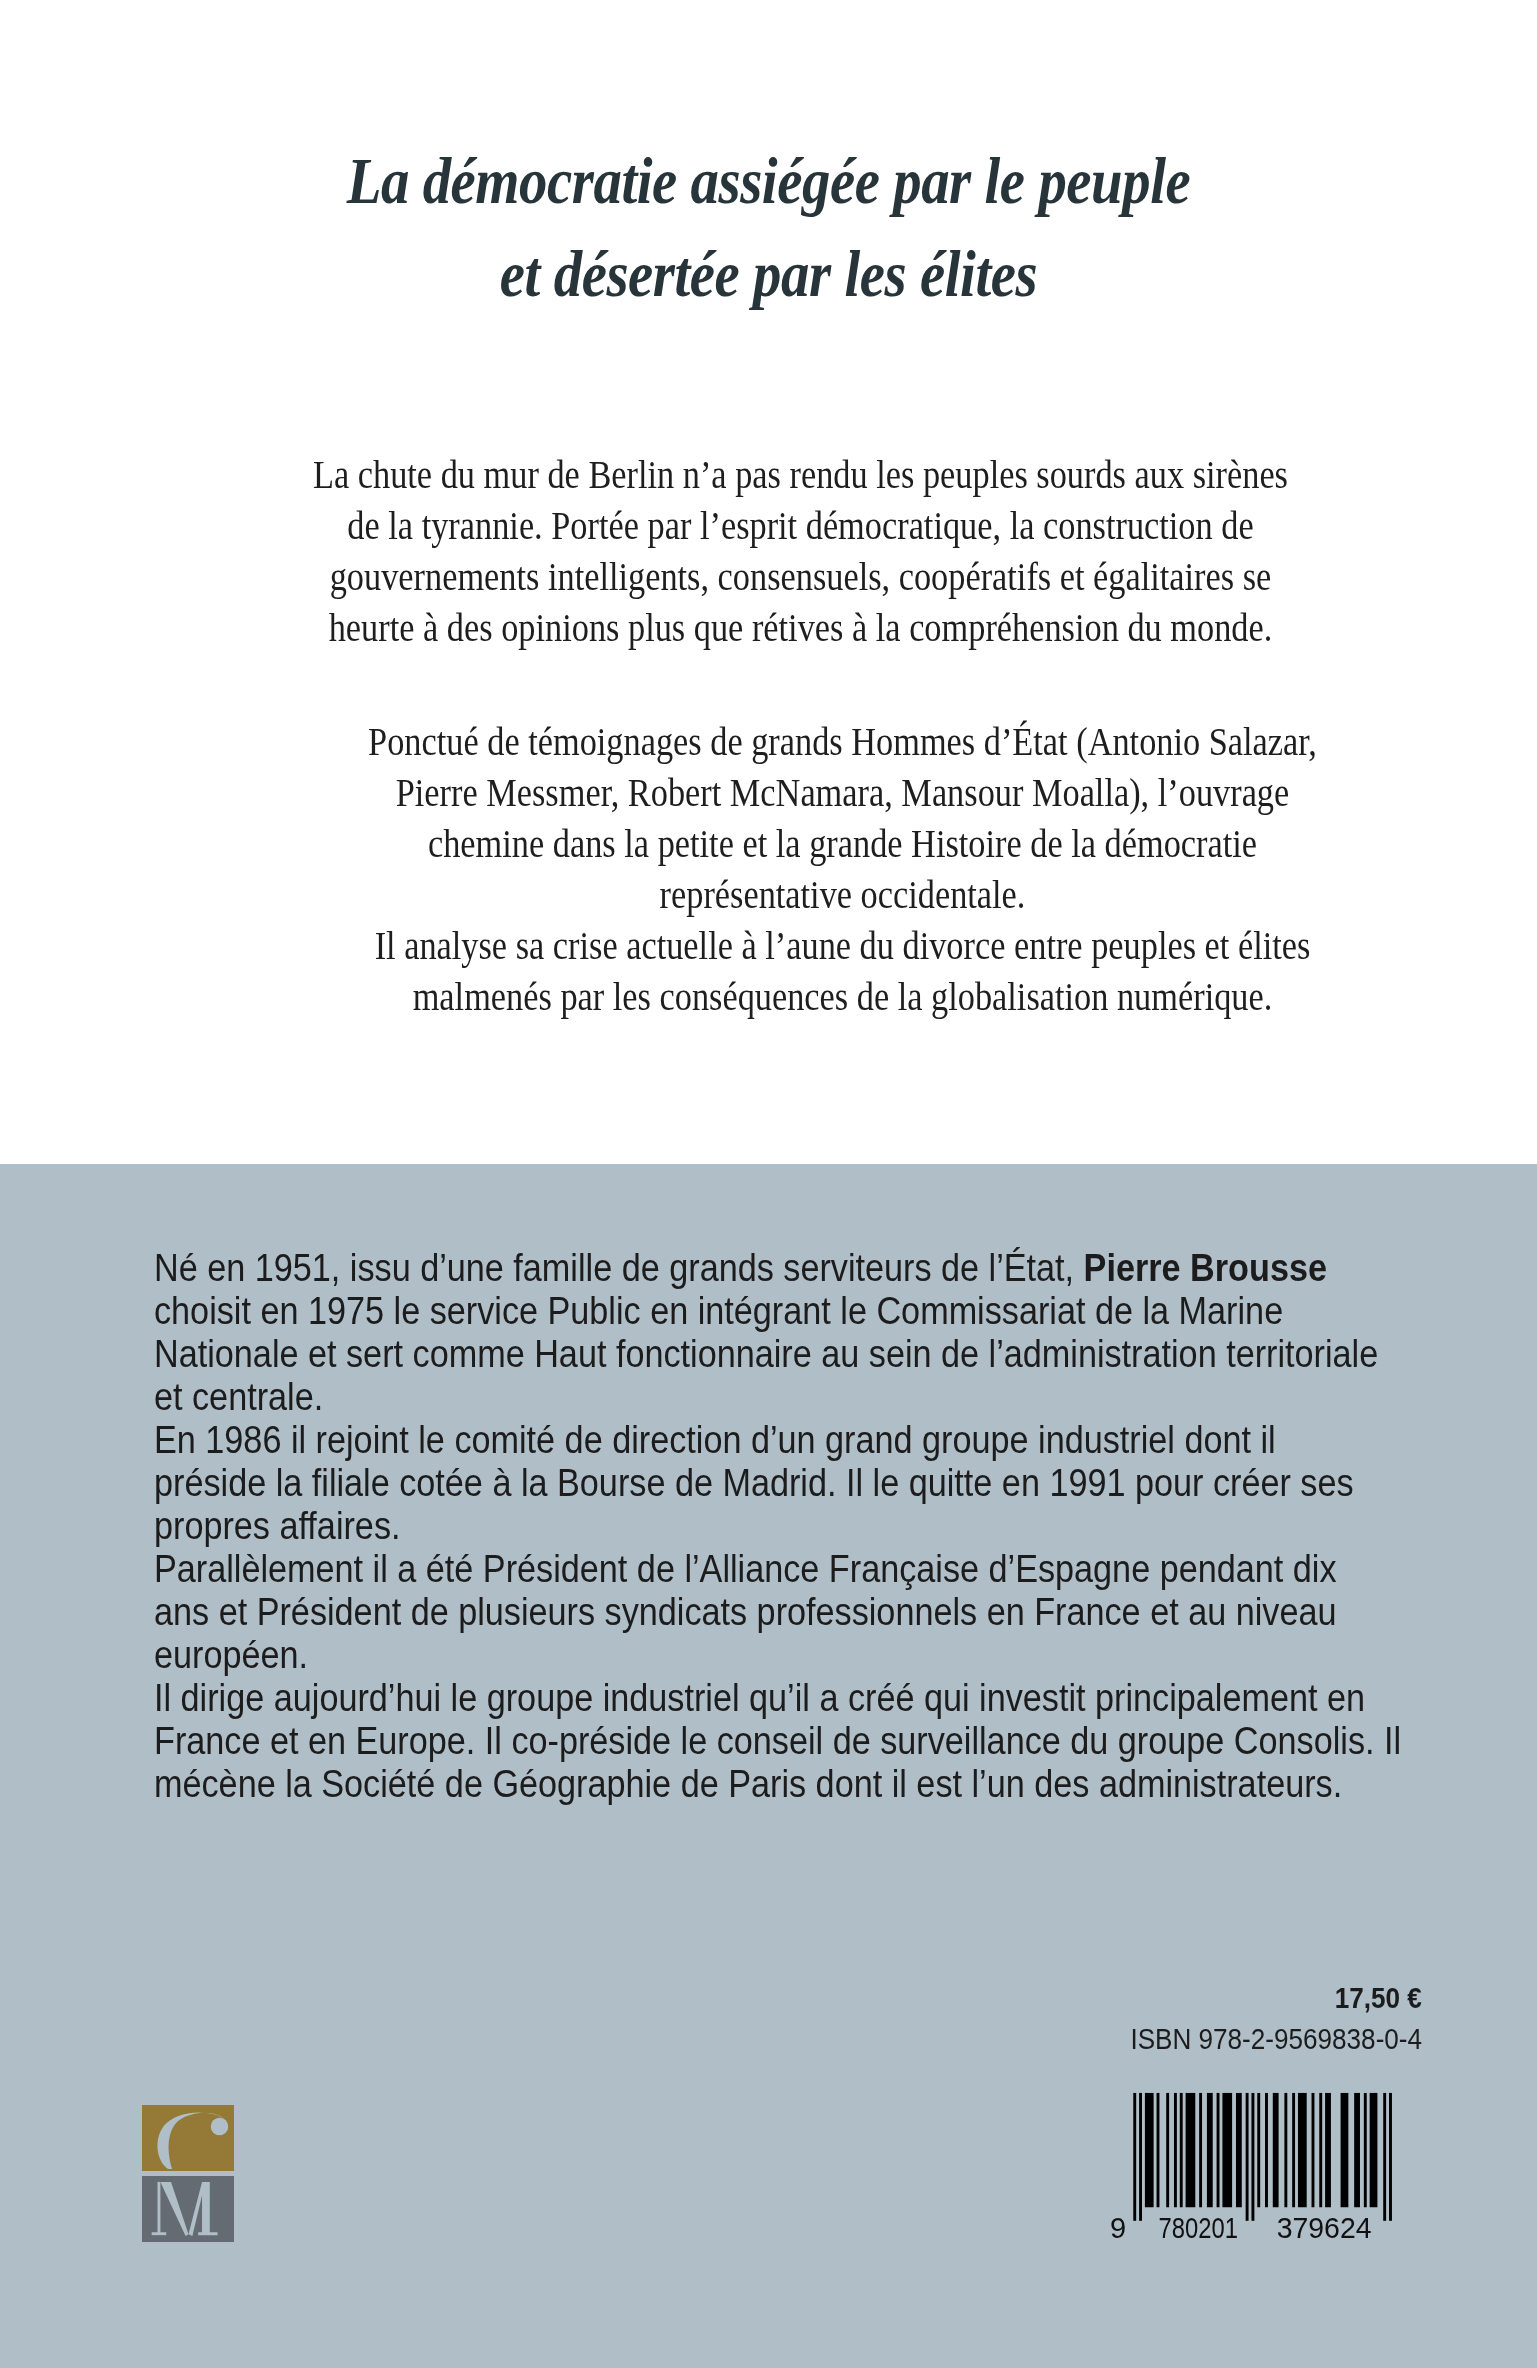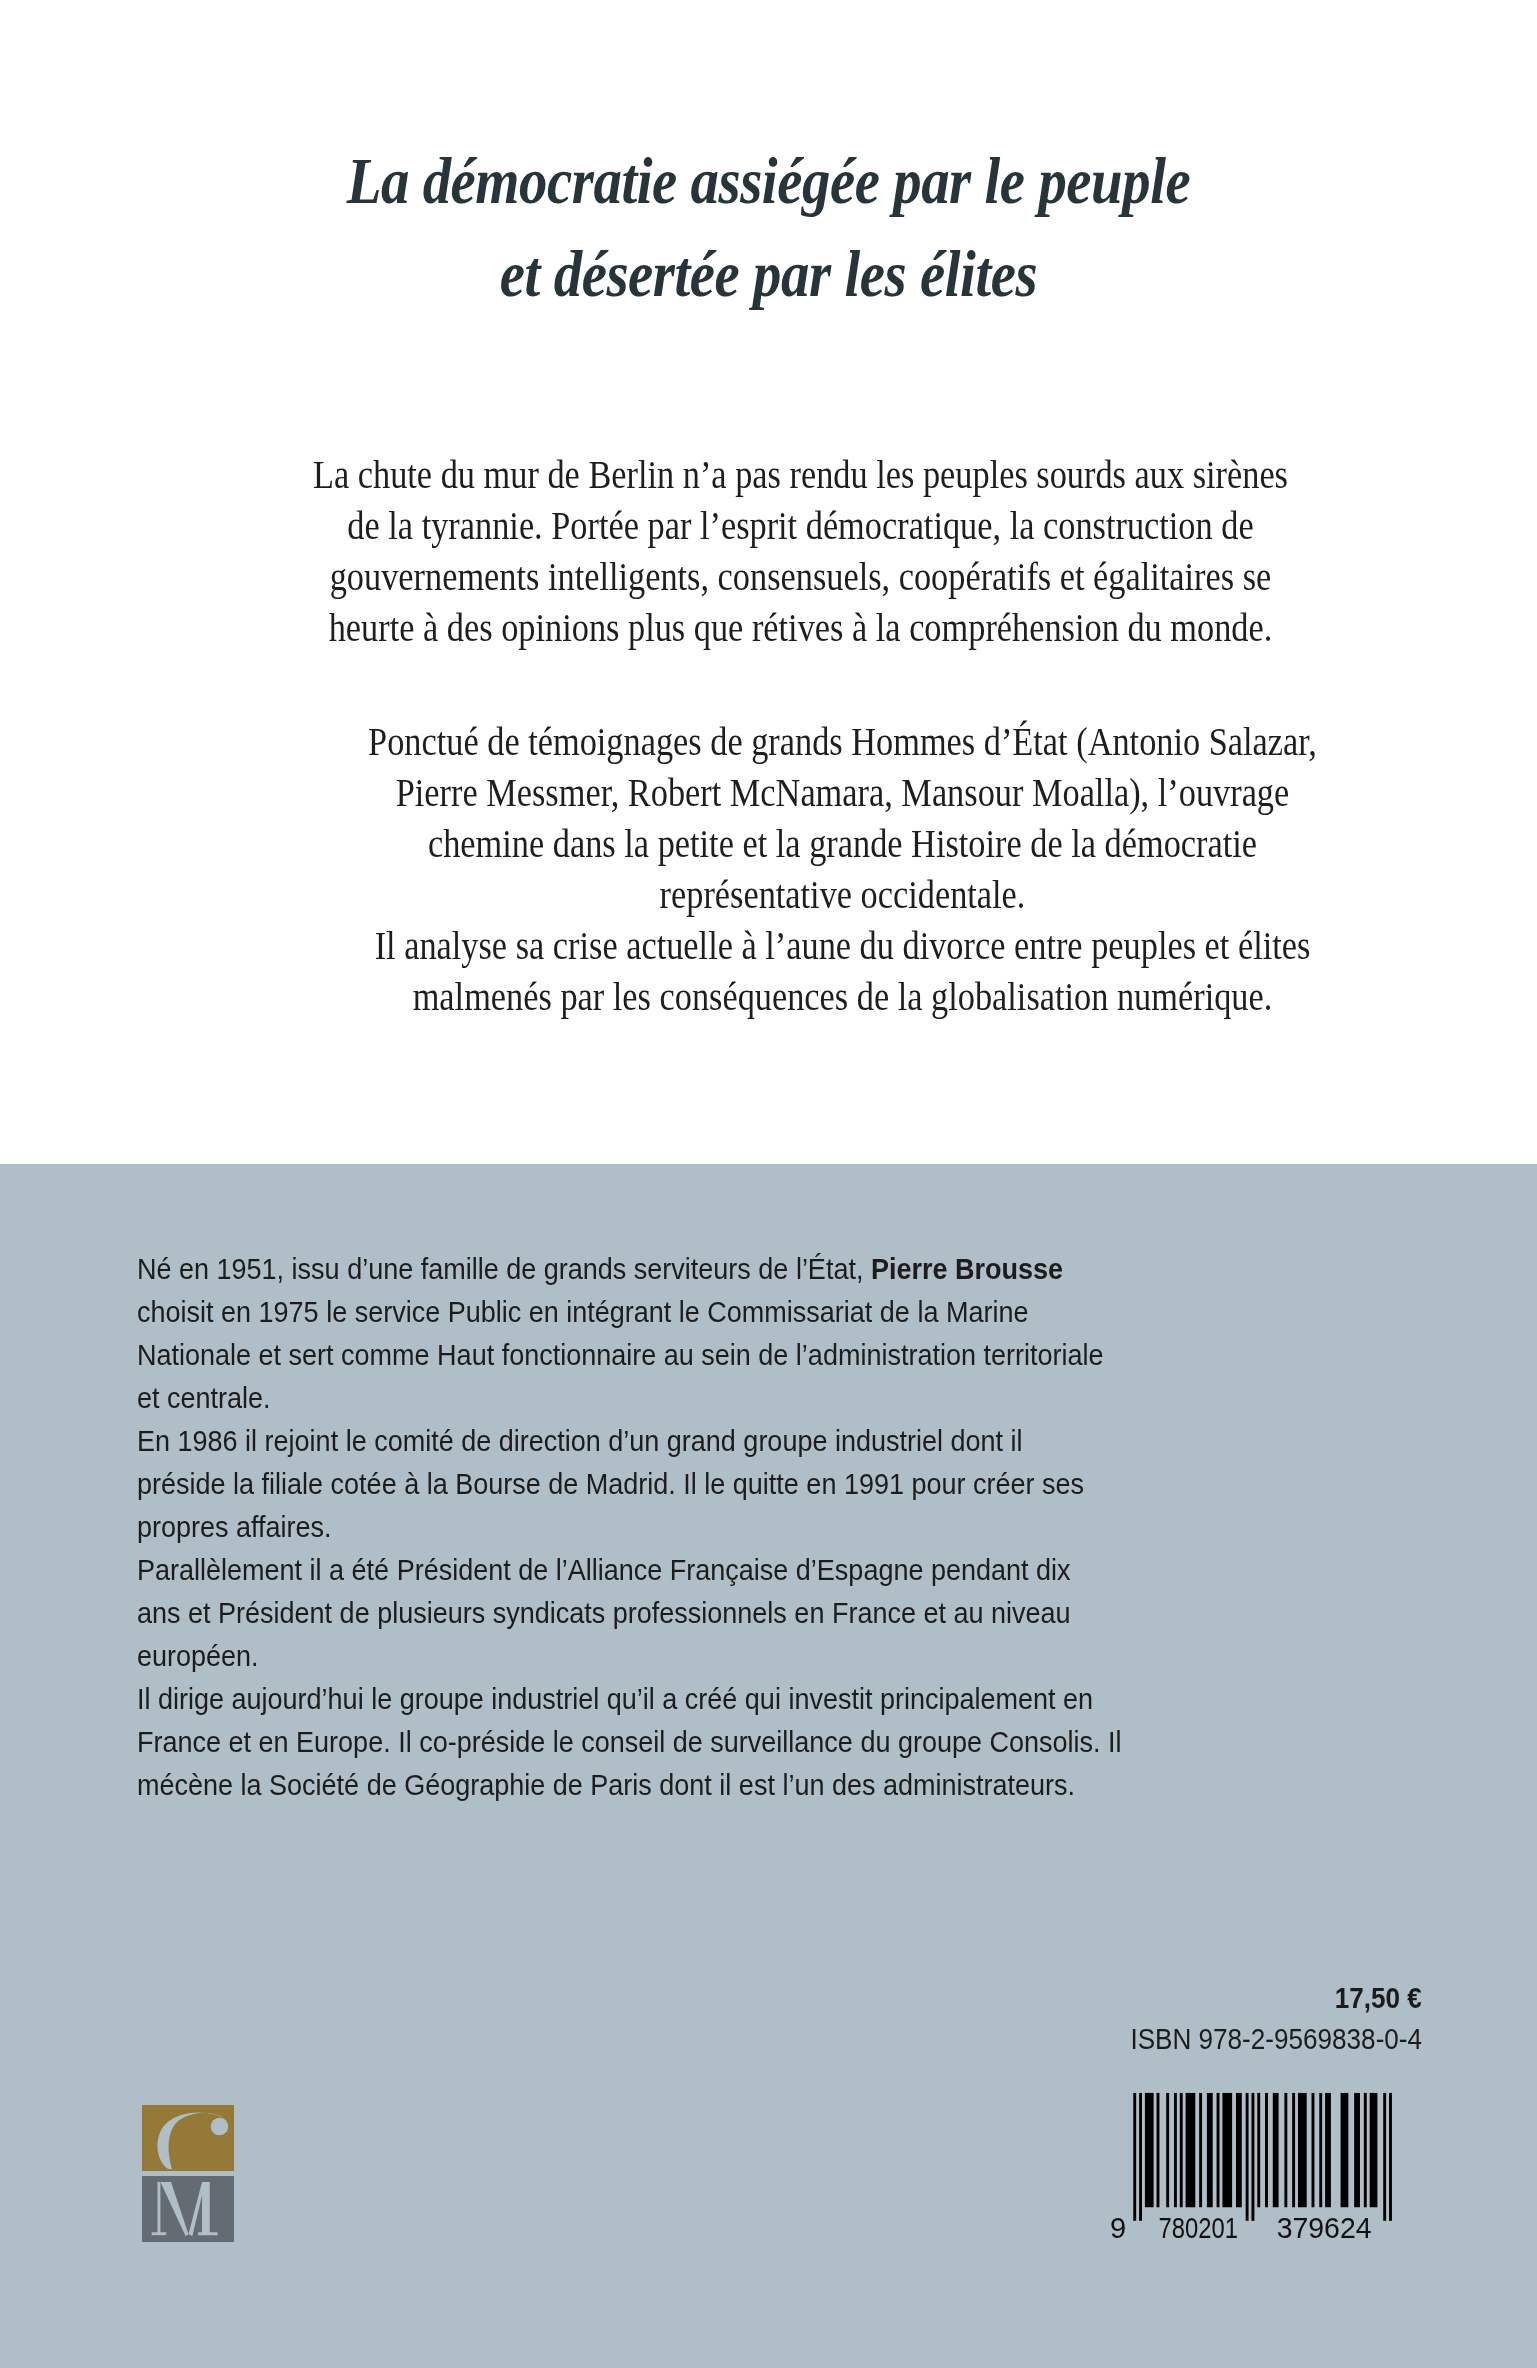--- a/index.html
+++ b/index.html
@@ -9,23 +9,23 @@
            font-family:"Liberation Serif", "DejaVu Serif", serif; font-style:italic; font-weight:bold;
            color:#27353b; font-size:66px; line-height:93px; letter-spacing:-0.5px; }
   .title div { transform:scaleX(0.86); transform-origin:center; }
   .blurb { position:absolute; left:0; width:1537px; text-align:center;
            font-family:"Liberation Serif", "DejaVu Serif", serif; color:#1e1e1e;
            font-size:39px; line-height:51px;margin-left:32px; }
   .blurb div { transform:scaleX(0.88); transform-origin:center; white-space:nowrap; }
   .p1 { top:449px; }
   .p2 { top:716px;padding-left:42px; }
   .bottom { position:absolute; left:0; top:1164px; width:1537px; height:1204px; background:#b0bec8; }
-  .bio { position:absolute; left:137px; top:1247px; width:1281px;
+  .bio { position:absolute; left:154px; top:1247px; width:1281px;
          font-family:"Liberation Sans", "DejaVu Sans", sans-serif; color:#1c1c1c;
-         font-size:30px; line-height:43px; }
+         font-size:38px; line-height:43px; }
   .bio div { transform:scaleX(0.90); transform-origin:left center; white-space:nowrap; }
   .bio b { font-weight:bold; }
   .price { position:absolute; right:115px; top:1982px; font-family:"Liberation Sans", sans-serif;
            font-weight:bold; font-size:29px; color:#1c1c1c; transform:scaleX(0.9); transform-origin:right center; }
   .isbn { position:absolute; right:115px; top:2023px; font-family:"Liberation Sans", sans-serif;
           font-size:29px; color:#1c1c1c; transform:scaleX(0.9); transform-origin:right center; }
   .logo { position:absolute; left:142px; top:2105px; width:92px; height:137px; }
   .logo-top { position:absolute; left:0; top:0; width:92px; height:66px; background:#947a36; overflow:hidden; }
   .logo-bot { position:absolute; left:0; top:71px; width:92px; height:66px; background:#646b72; }
   .barcode { position:absolute; left:1106px; top:2091px; width:320px; height:155px; }

